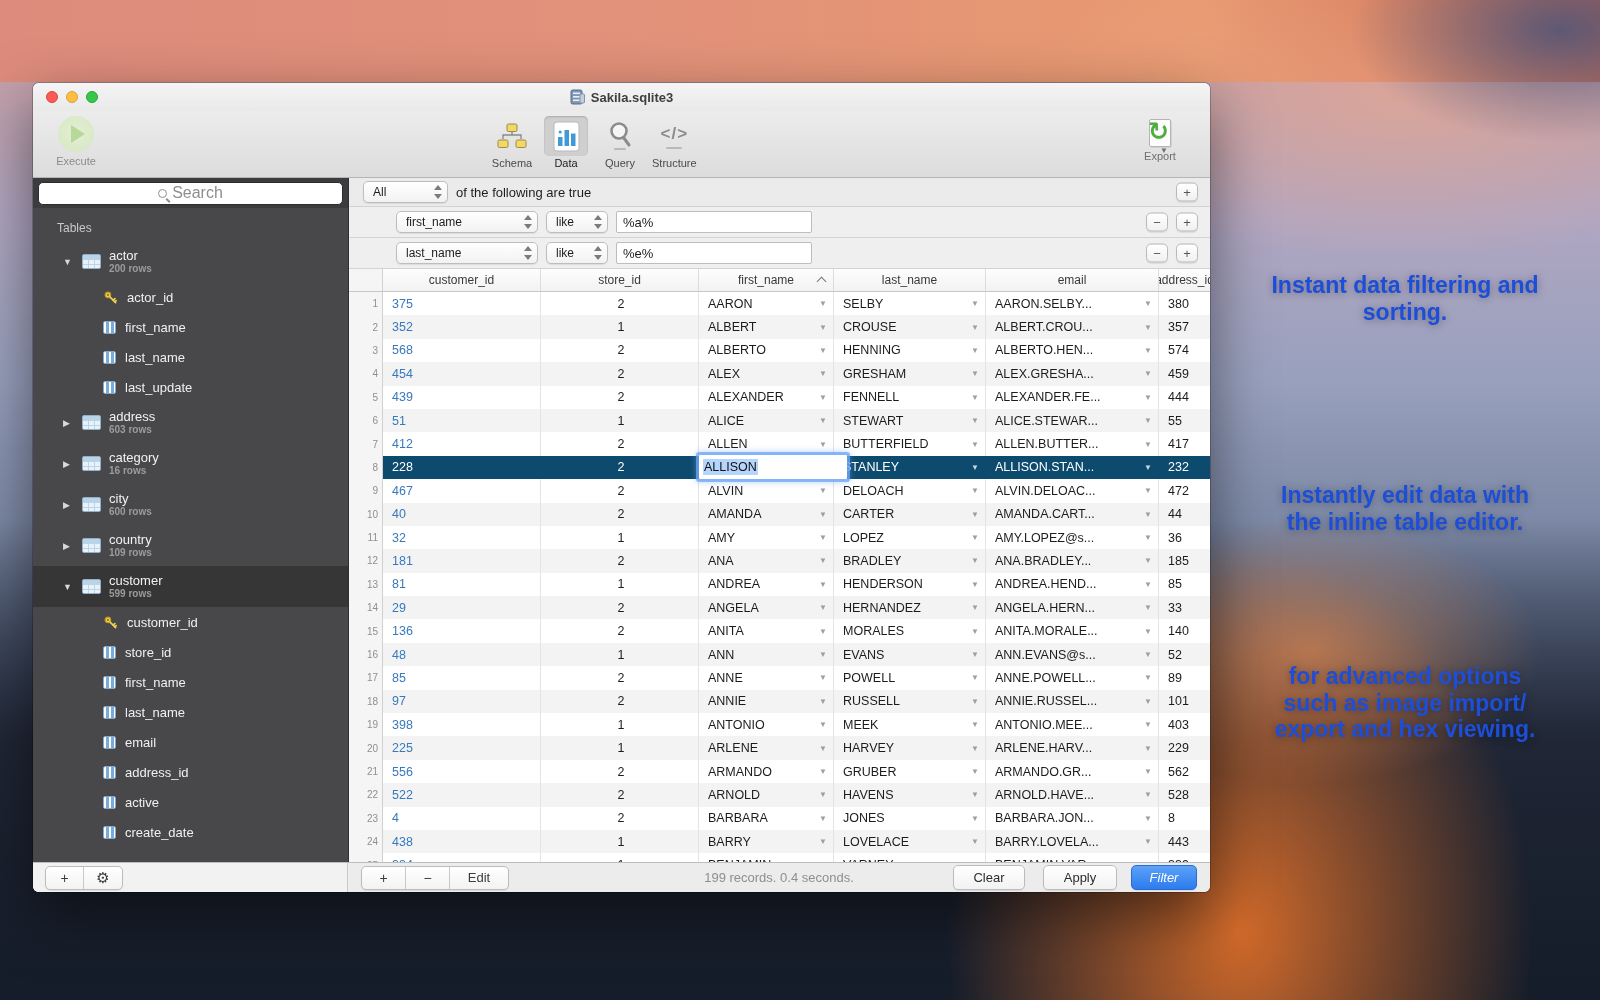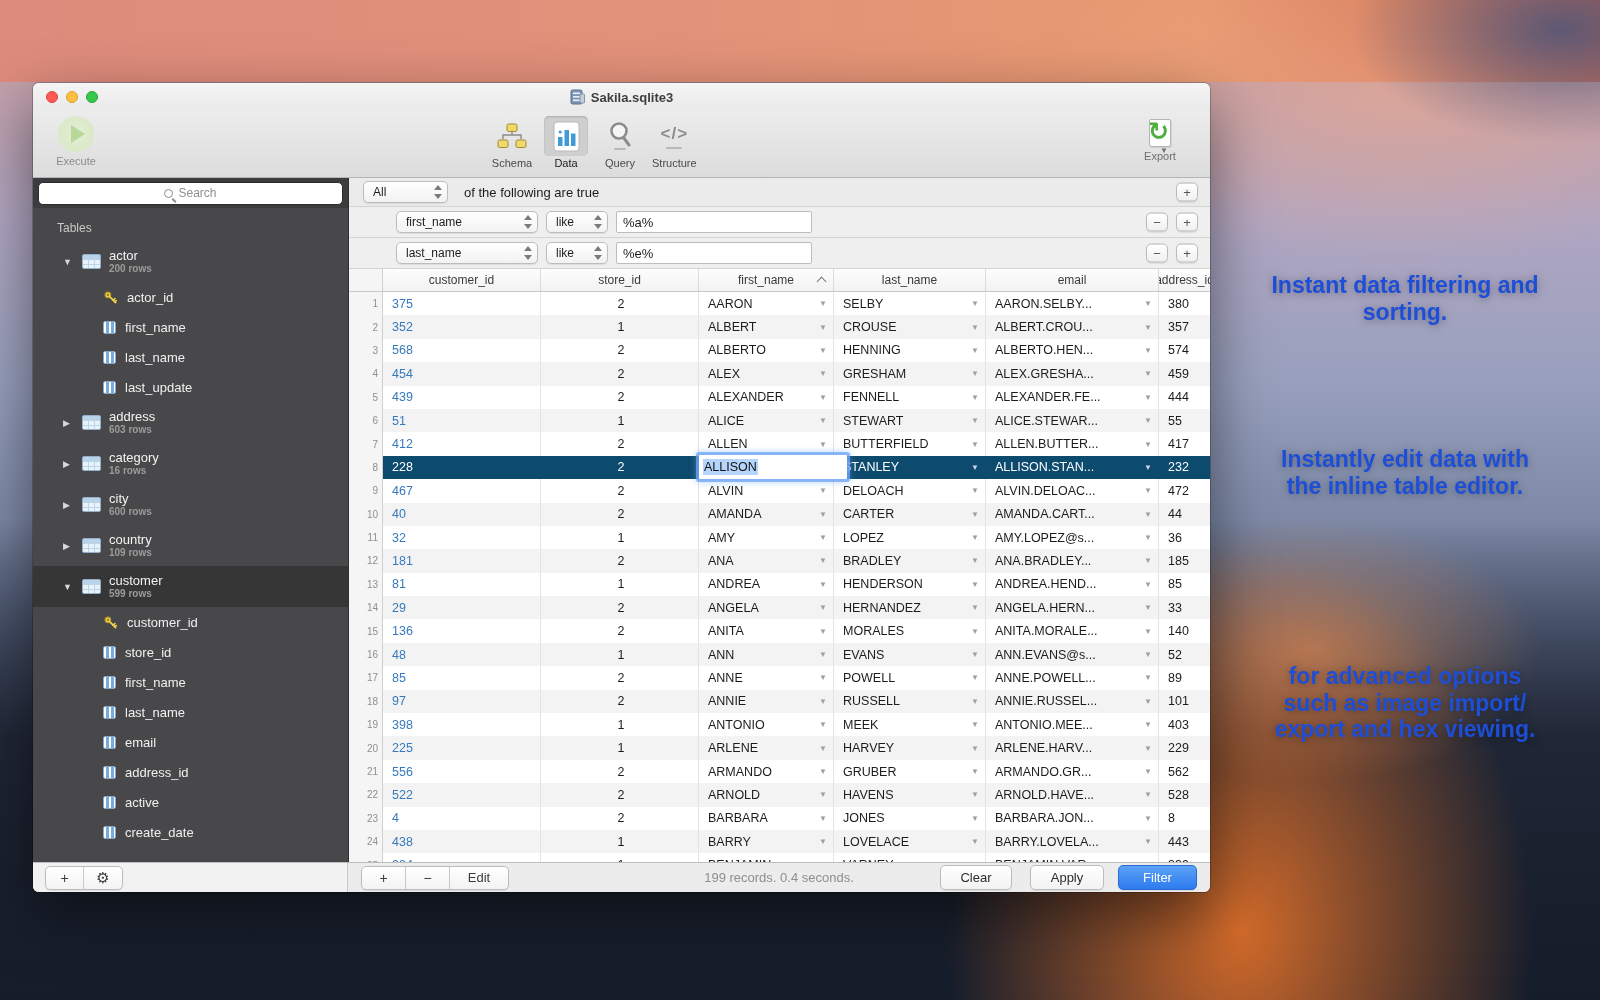--- a/index.html
+++ b/index.html
@@ -44,37 +44,37 @@
   .export-glyph{font-size:25px;line-height:34px;color:#4fae3d;font-weight:bold;font-family:"DejaVu Sans",sans-serif;}
   .export-ddown{position:absolute;right:2px;top:26px;font-size:8px;color:#6f6f6f;}
   .page-ico{position:relative;width:22px;height:28px;background:#fdfdfd;border:1px solid #b5b5b5;border-radius:2px;margin:3px auto 0;box-shadow:1px 1px 0 rgba(0,0,0,.08);}
   .page-ico .export-glyph{position:absolute;left:-2px;top:-5px;}
   
   .content{position:absolute;left:0;top:95px;right:0;bottom:30px;display:flex;}
   .sidebar{width:315px;background:#48484a;position:relative;flex:none;}
   .main{flex:1;position:relative;background:#fff;border-left:1px solid #2f2f2f;}
   
   .search-strip{height:30px;background:#3c3c3e;display:flex;align-items:center;padding:0 5px;}
-  .search-box{flex:1;height:23px;background:#fff;border-radius:5px;border:1px solid #2c2c2c;display:flex;align-items:center;justify-content:center;gap:5px;color:#8e8e8e;font-size:12px;}
+  .search-box{flex:1;height:23px;background:#fff;border-radius:5px;border:1px solid #2c2c2c;display:flex;align-items:center;justify-content:center;gap:5px;color:#8e8e8e;font-size:16px;}
   .mag{width:9px;height:9px;border:1.6px solid #8e8e8e;border-radius:50%;position:relative;flex:none;}
   .mag::after{content:"";position:absolute;left:8px;top:8px;width:5px;height:1.6px;background:#8e8e8e;transform:rotate(45deg);transform-origin:0 0;}
   .side-section{font-size:12px;color:#c9c9c9;margin:13px 0 6px 24px;}
   .tree{overflow:hidden;}
   .t-item{display:flex;align-items:center;height:41px;padding-left:30px;gap:8px;}
   .t-item.sel{background:rgba(0,0,0,.25);}
   .disc{color:#d8d8d8;font-size:9px;width:11px;flex:none;}
   .tbl-icon{width:19px;height:15px;flex:none;background:#e8f2fa;border:1px solid #93afc9;border-radius:2px;
     background-image:linear-gradient(#b9d3e8 0 4px,rgba(0,0,0,0) 4px),repeating-linear-gradient(90deg,rgba(0,0,0,0) 0 5px,#bcd4e6 5px 6px),repeating-linear-gradient(rgba(0,0,0,0) 0 4px,#bcd4e6 4px 5px);}
   .t-name{font-size:13px;color:#f2f2f2;line-height:14px;}
   .t-rows{font-size:10px;color:#9c9c9c;font-weight:bold;}
   .c-item{display:flex;align-items:center;height:30px;padding-left:70px;gap:9px;font-size:13px;color:#f0f0f0;}
   .col-icon{width:13px;height:13px;flex:none;border:1px solid #8aa8c4;border-radius:2px;background:linear-gradient(90deg,#fff 0 2px,#76abdc 2px 5px,#fff 5px 7px,#76abdc 7px 10px,#fff 10px 13px);}
   .key-icon{width:15px;height:15px;flex:none;}
   
-  .filter-bar{height:29px;background:#ebebeb;border-bottom:1px solid #d3d3d3;display:flex;align-items:center;position:relative;padding-left:14px;gap:16px;}
+  .filter-bar{height:29px;background:#ebebeb;border-bottom:1px solid #d3d3d3;display:flex;align-items:center;position:relative;padding-left:14px;gap:8px;}
   .f-row{height:31px;background:#efefef;border-bottom:1px solid #d3d3d3;display:flex;align-items:center;position:relative;padding-left:47px;gap:8px;}
   .fsel{height:22px;background:linear-gradient(#fff,#f2f2f2);border:1px solid #bdbdbd;border-radius:5px;display:flex;align-items:center;padding:0 4px 0 9px;font-size:12px;color:#1c1c1c;box-shadow:0 1px 1px rgba(0,0,0,.08);}
   .fsel .lab{flex:1;}
   .fsel.w-mode{width:85px;}
   .fsel.w-col{width:142px;}
   .fsel.w-op{width:62px;}
   .stp{width:11px;height:16px;position:relative;margin-left:6px;flex:none;}
   .stp i{position:absolute;left:2px;width:0;height:0;border-left:4px solid transparent;border-right:4px solid transparent;}
   .stp i.up{top:1px;border-bottom:5px solid #7b7b7b;}
   .stp i.dn{bottom:1px;border-top:5px solid #7b7b7b;}
@@ -117,24 +117,24 @@
   .seg-sm > *{width:38px;}
   .seg-main{margin-left:13px;}
   .seg-main .s-plus,.seg-main .s-minus{width:44px;}
   .seg-main .s-edit{width:58px;font-size:13px;}
   .gear{font-family:"DejaVu Sans",sans-serif;font-size:15px;}
   .status{position:absolute;left:0;right:0;text-align:center;font-size:13px;color:#8e8e8e;pointer-events:none;}
   .footer-btns{position:absolute;right:13px;display:flex;align-items:center;}
   .btn{height:25px;border-radius:5px;border:1px solid #bcbcbc;background:linear-gradient(#fff,#f2f2f2);font-size:13px;color:#2c2c2c;display:flex;align-items:center;justify-content:center;box-shadow:0 1px 1px rgba(0,0,0,.08);}
   .btn-clear{width:72px;margin-right:18px;}
   .btn-apply{width:74px;margin-right:14px;}
-  .btn-filter{width:79px;background:linear-gradient(#5ca2f7,#2d7bee);border-color:#2a6cd4;color:#fff;}
+  .btn-filter{width:66px;background:linear-gradient(#5ca2f7,#2d7bee);border-color:#2a6cd4;color:#fff;font-style:italic;}
   
   .ov-block{position:absolute;left:1214px;width:382px;text-align:center;color:#1d4ed8;font-size:23px;font-weight:bold;line-height:26.5px;text-shadow:0 1px 8px rgba(0,0,0,.35);}
-  .ov-1{top:272px;}.ov-2{top:446px;text-align:center;}.ov-3{top:663px;}
+  .ov-1{top:272px;}.ov-2{top:482px;text-align:center;}.ov-3{top:663px;}
 </style>
 </head>
 <body>
 
 <div class="window">
 
   <div class="titlebar">
     <div class="lights">
       <div class="light red"></div>
       <div class="light yellow"></div>

